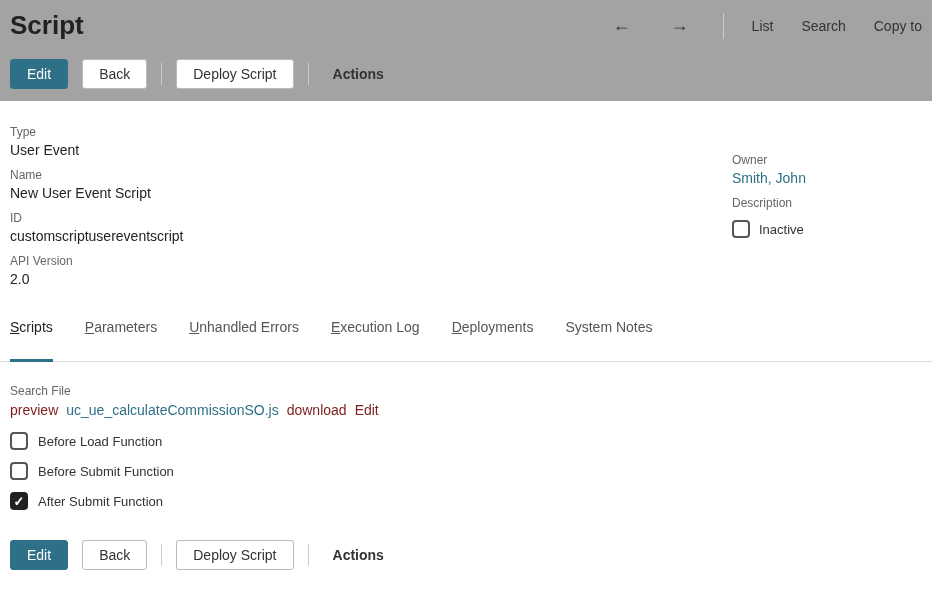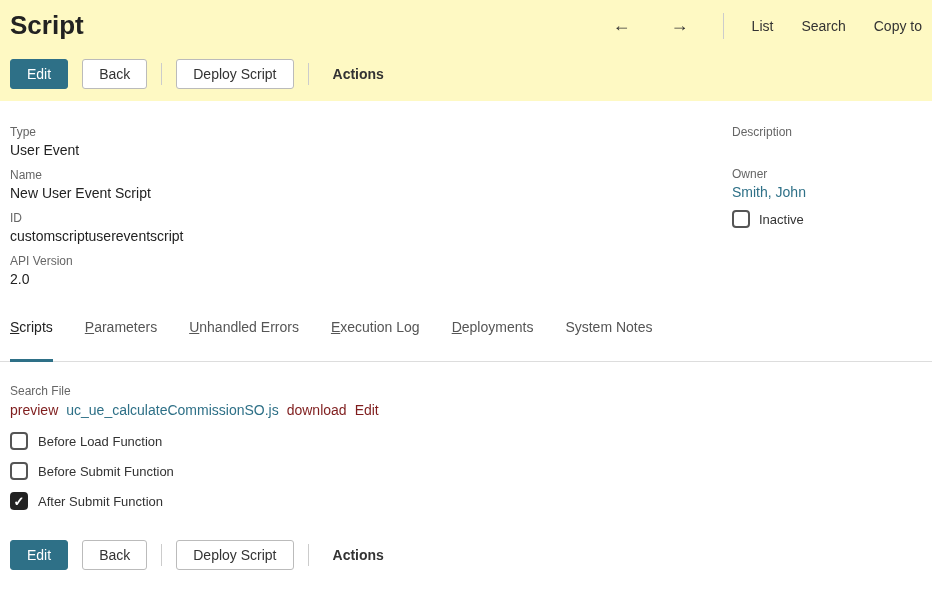--- a/index.html
+++ b/index.html
@@ -1,18 +1,18 @@
 <!DOCTYPE html>
 <html><head>
   <meta charset="utf-8">
   <style>
     * { box-sizing: border-box; margin: 0; padding: 0; }
     body { font-family: "Helvetica Neue", Arial, sans-serif; font-size: 14px; color: #333; background: #fff; width: 932px; }
     
-    .header-bar { background: #fef9c3; padding: 10px 10px 12px 10px; border-bottom: 0; }
+    .header-bar { background: #a3a3a3; padding: 10px 10px 12px 10px; border-bottom: 0; }
     .header-top { display: flex; justify-content: space-between; align-items: center; margin-bottom: 18px; }
     .page-title { font-size: 26px; font-weight: bold; color: #222; }
     .header-nav { display: flex; align-items: center; gap: 28px; }
     .nav-arrow { font-size: 18px; color: #333; cursor: pointer; padding: 0 6px; }
     .nav-divider { width: 1px; height: 26px; background: #ccc; }
     .nav-link { color: #333; font-size: 14px; cursor: pointer; }
     
     .button-row { display: flex; align-items: center; gap: 14px; }
     .btn { padding: 6px 16px; border-radius: 3px; font-size: 14px; cursor: pointer; border: 1px solid #bbb; background: #fff; color: #333; }
     .btn-primary { background: #2e7087; color: #fff; border-color: #2e7087; }
@@ -87,26 +87,26 @@
     <div class="field-group">
       <div class="field-label">ID</div>
       <div class="field-value">customscriptusereventscript</div>
     </div>
     <div class="field-group">
       <div class="field-label">API Version</div>
       <div class="field-value">2.0</div>
     </div>
   </div>
   <div class="details-col right">
-    <div class="field-group">
-      <div class="field-label">Description</div>
-    </div>
     <div class="field-group" style="margin-top:28px;">
       <div class="field-label">Owner</div>
       <div class="field-value field-link">Smith, John</div>
+    </div>
+    <div class="field-group">
+      <div class="field-label">Description</div>
     </div>
     <div class="checkbox-row">
       <div class="checkbox"></div>
       <span class="checkbox-label">Inactive</span>
     </div>
   </div>
 </div>
 
 <div class="tabs">
   <div class="tab active"><span class="underline-letter">S</span><span>cripts</span></div>

